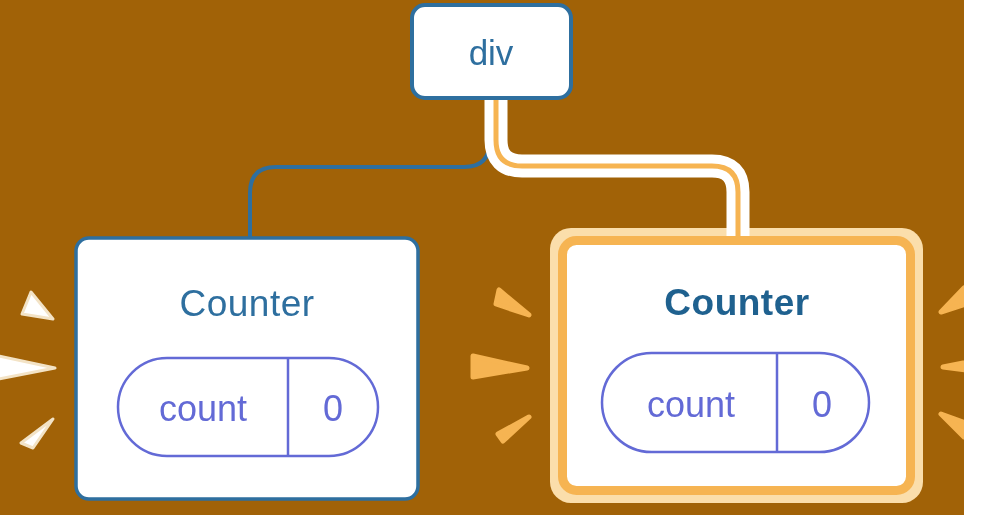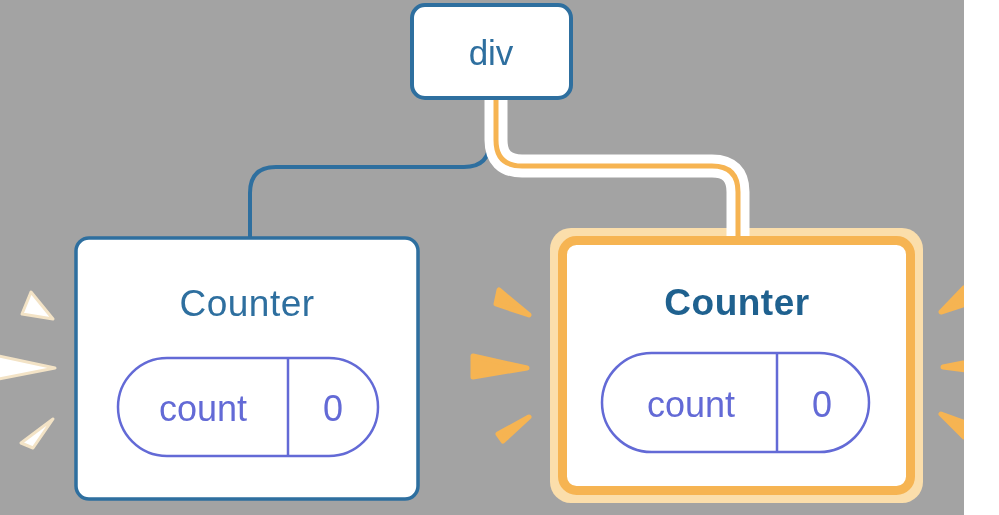--- a/index.html
+++ b/index.html
@@ -1,16 +1,16 @@
 <!DOCTYPE html>
 <html><head>
 <meta charset="utf-8">
 <style>
   html,body{margin:0;padding:0;background:#ffffff;}
-  .stage{width:964px;height:515px;position:relative;background:#a3a3a3;overflow:hidden;
+  .stage{width:964px;height:515px;position:relative;background:#a16207;overflow:hidden;
          font-family:"Liberation Sans", sans-serif;}
   svg{display:block;}
   text{font-family:"Liberation Sans", sans-serif;}
   .node-label{font-size:35px;font-weight:500;}
   .card-title{font-size:37px;font-weight:500;letter-spacing:.5px;}
   .card-title-bold{font-size:37px;font-weight:700;letter-spacing:.5px;}
   .pill-text{font-size:36px;font-weight:400;}
 </style>
 </head>
 <body>

